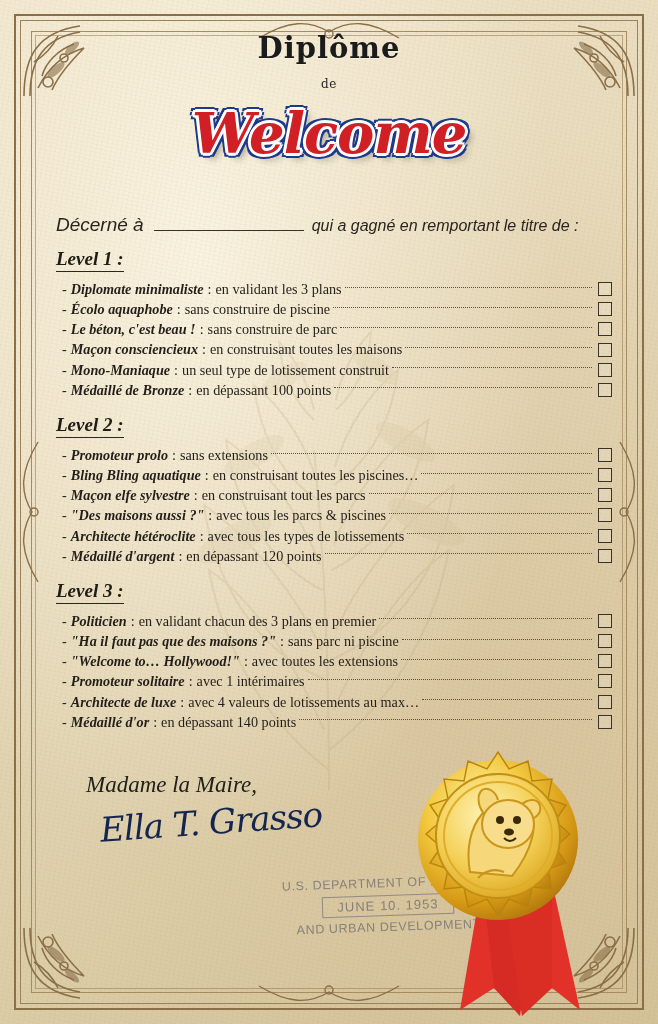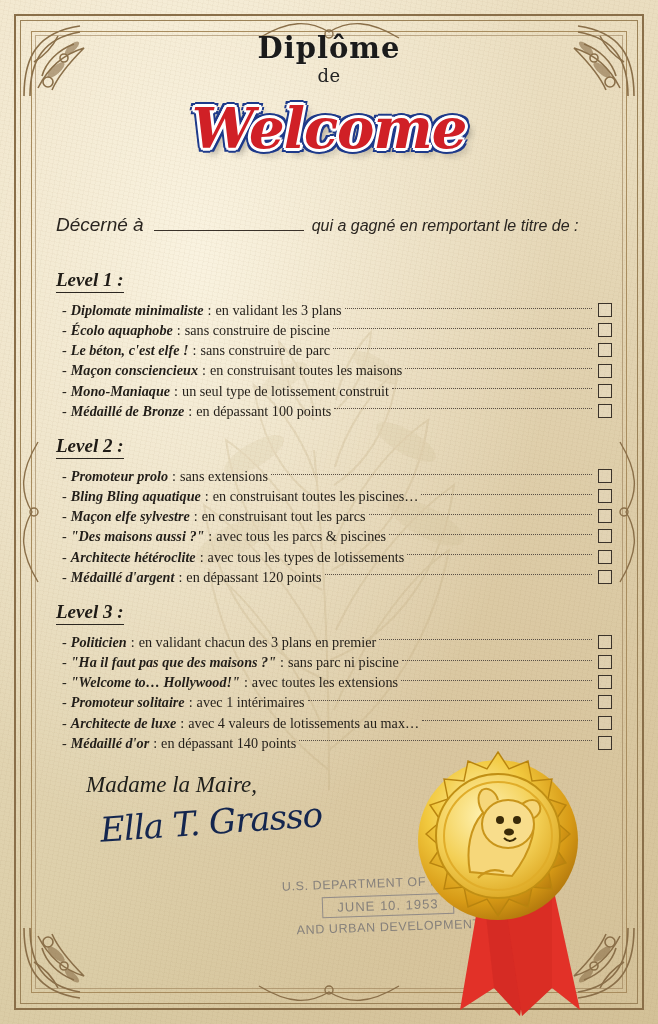--- a/index.html
+++ b/index.html
@@ -86,23 +86,23 @@
     font-family: "DejaVu Serif", serif;
     font-weight: bold;
     font-size: 29px;
     color: #1b1b1b;
     letter-spacing: 1px;
     line-height: 1;
     text-shadow: 0 1px 0 rgba(255,255,255,0.35);
   }
   .title-de {
     font-family: "DejaVu Serif", serif;
-    font-size: 18px;
+    font-size: 12px;
     color: #242424;
-    margin-top: 2px;
+    margin-top: 14px;
     letter-spacing: 0.5px;
   }
 
   .logo-wrap {
     position: relative;
     margin-top: 2px;
     height: 80px;
   }
   .logo-word {
     font-family: "DejaVu Serif", serif;
@@ -136,21 +136,21 @@
   .awarded .pre { font-size: 19px; }
   .awarded .rule {
     flex: 0 0 150px;
     border-bottom: 1.5px solid #3a322a;
     margin: 0 8px 2px 10px;
     height: 1px;
   }
   .awarded .post { font-size: 16px; }
 
   
-  .content { position: absolute; left: 56px; right: 46px; top: 269px; }
+  .content { position: absolute; left: 56px; right: 46px; top: 248px; }
 
   .level-block { margin-bottom: 14px; }
   .level-title {
     font-family: "Liberation Serif", serif;
     font-weight: bold;
     font-style: italic;
     font-size: 19px;
     color: #1f1b16;
     display: inline-block;
     border-bottom: 1.5px solid #2b2620;
@@ -401,21 +401,21 @@
       <div class="item">
         <span class="dash">-</span>
         <span class="name">Écolo aquaphobe</span>
         <span class="sep">:</span>
         <span class="desc">sans construire de piscine</span>
         <span class="dots"></span>
         <span class="box"></span>
       </div>
       <div class="item">
         <span class="dash">-</span>
-        <span class="name">Le béton, c'est elfe !</span>
+        <span class="name">Le béton, c'est beau !</span>
         <span class="sep">:</span>
         <span class="desc">sans construire de parc</span>
         <span class="dots"></span>
         <span class="box"></span>
       </div>
       <div class="item">
         <span class="dash">-</span>
         <span class="name">Maçon consciencieux</span>
         <span class="sep">:</span>
         <span class="desc">en construisant toutes les maisons</span>

